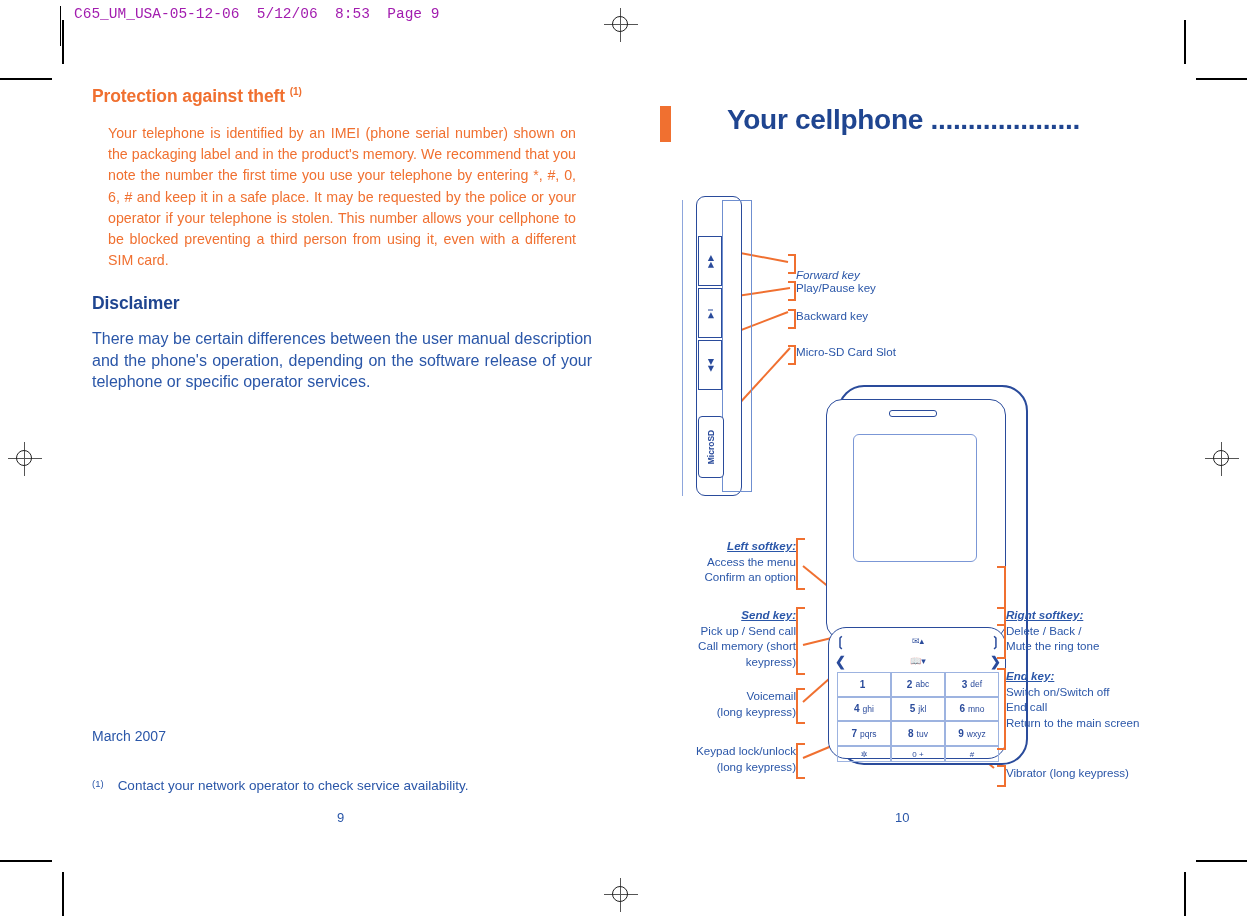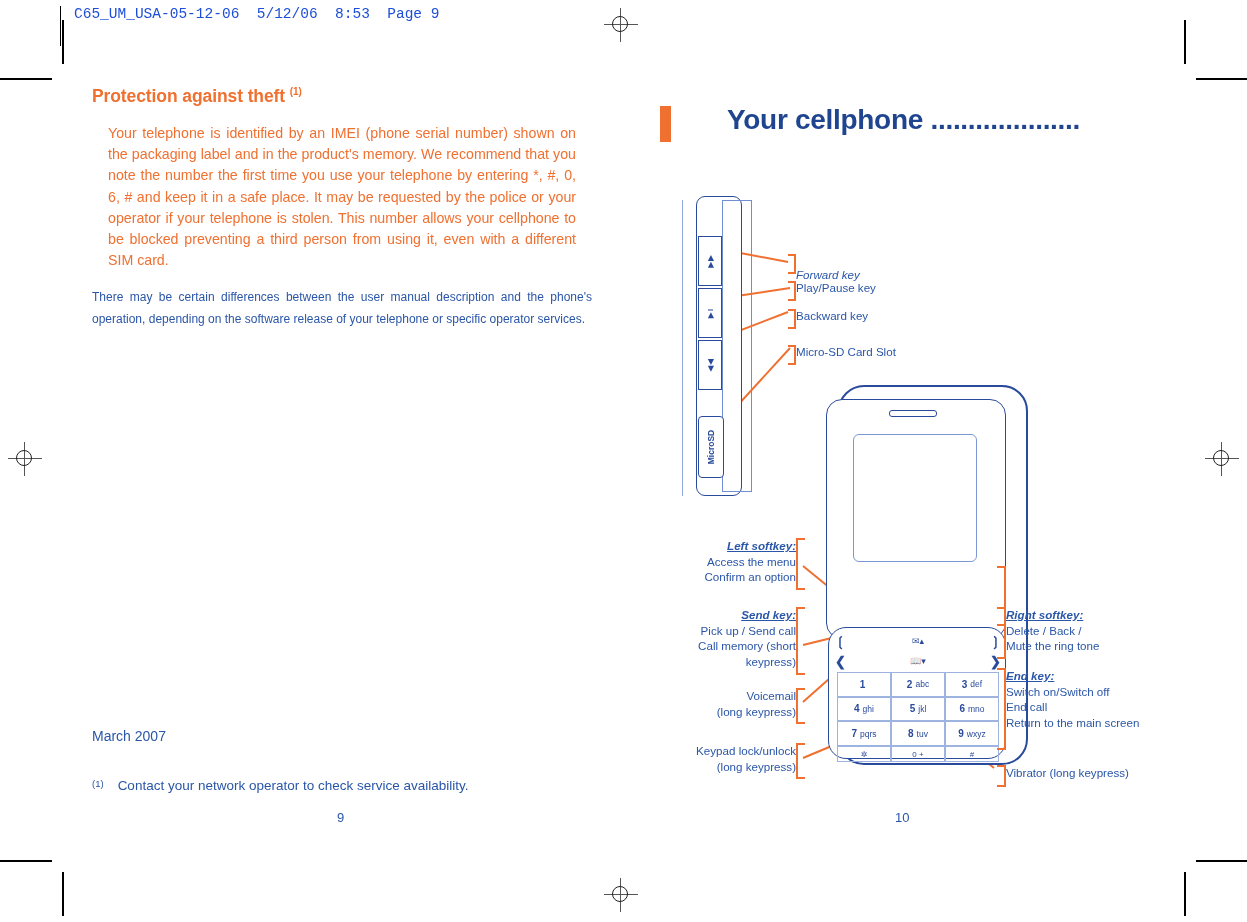--- a/index.html
+++ b/index.html
@@ -14,41 +14,41 @@
   .regmark{position:absolute;width:34px;height:34px;}
   .regmark .circ{position:absolute;left:8px;top:8px;width:16px;height:16px;
     border:1px solid #222;border-radius:50%;box-sizing:border-box;}
   .regmark .vl{position:absolute;left:16px;top:0;width:1px;height:34px;background:#555;}
   .regmark .hl{position:absolute;left:0;top:16px;width:34px;height:1px;background:#555;}
 
   
   .runhead{
     position:absolute;left:60px;top:6px;
     font-family:"Liberation Mono","DejaVu Sans Mono",monospace;
-    font-size:14.5px;color:#1d4ed8;white-space:pre;letter-spacing:0px;
+    font-size:14.5px;color:#a21caf;white-space:pre;letter-spacing:0px;
   }
   .runhead-rule{position:absolute;left:60px;top:6px;width:1px;height:40px;background:#000;}
 
   
   .left-col{position:absolute;left:92px;top:86px;width:500px;}
   h2.head-orange{
     margin:0 0 16px 0;font-size:17.5px;font-weight:bold;color:#f07030;
     letter-spacing:-.1px;
   }
   h2.head-orange sup{font-size:10px;font-weight:bold;vertical-align:super;}
   h2.head-blue{
     margin:22px 0 14px 0;font-size:17.5px;font-weight:bold;color:#1f4590;
     letter-spacing:-.1px;
   }
   p.body-orange{
     margin:16px;font-size:14.2px;line-height:21.2px;color:#f07030;
     text-align:justify;
   }
   p.body-blue{
-    margin:0;font-size:12px;line-height:21.2px;color:#2a56a8;
+    margin:0;font-size:16px;line-height:21.2px;color:#2a56a8;
     text-align:justify;
   }
   .date-line{
     position:absolute;left:92px;top:728px;font-size:14px;color:#2a56a8;
   }
   .footnote{
     position:absolute;left:92px;top:778px;font-size:13.5px;color:#2a56a8;
     display:flex;gap:14px;
   }
   .footnote .fn-mark{font-size:9.5px;vertical-align:super;line-height:1;padding-top:1px;}
@@ -170,20 +170,21 @@
   <div class="runhead-rule"></div>
   <div class="runhead" style="left:74px;">C65_UM_USA-05-12-06  5/12/06  8:53  Page 9</div>
 
   <div class="left-col">
     <h2 class="head-orange">
       <span>Protection against theft</span>
       <sup>(1)</sup>
     </h2>
     <p class="body-orange">Your telephone is identified by an IMEI (phone serial number) shown on the packaging label and in the product's memory. We recommend that you note the number the first time you use your telephone by entering  *, #, 0, 6, # and keep it in a safe place. It may be requested by the police or your operator if your telephone is stolen. This number allows your cellphone to be blocked preventing a third person from using it, even with a different SIM card.</p>
 
+    <h2 class="head-blue">Disclaimer</h2>
     <p class="body-blue">There may be certain differences between the user manual description and the phone's operation, depending on the software release of your telephone or specific operator services.</p>
   </div>
 
   <div class="date-line">March 2007</div>
 
   <div class="footnote">
     <span class="fn-mark">(1)</span>
     <span>Contact your network operator to check service availability.</span>
   </div>
 

